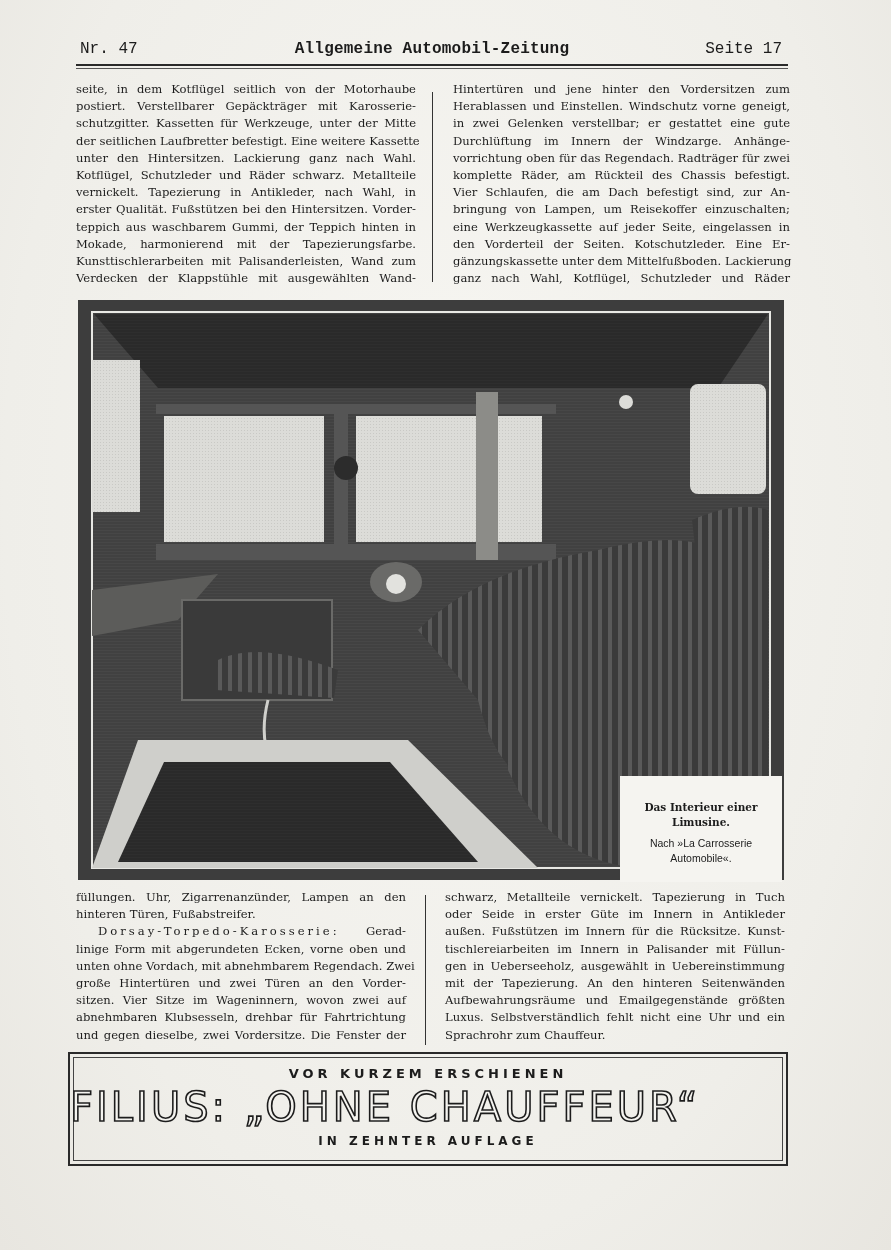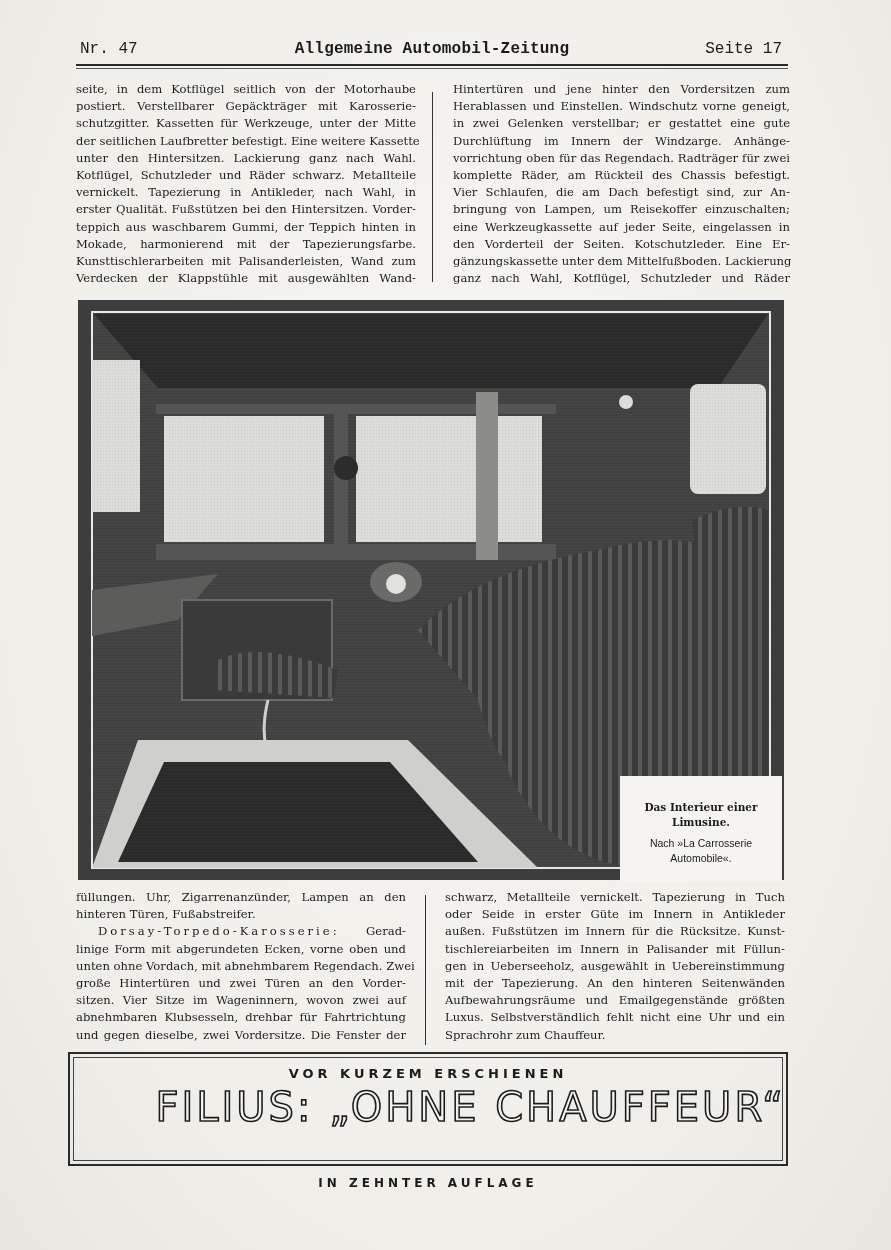--- a/index.html
+++ b/index.html
@@ -52,29 +52,29 @@
   }
   .ad-inner {
     position: absolute; left: 3px; top: 3px; right: 3px; bottom: 3px;
     border: 1px solid #444;
   }
   .ad .top-line {
     position: absolute; left: 0; right: 0; top: 12px; text-align: center;
     font-family: "DejaVu Sans", sans-serif; font-size: 13px; font-weight: bold; letter-spacing: 4px;
   }
   .ad .main-line {
-    position: absolute; left: 0; right: 0; top: 30px; text-align: right;
+    position: absolute; left: 0; right: 0; top: 30px; text-align: left;
     font-family: "DejaVu Sans", sans-serif; font-size: 40px; letter-spacing: 3px;
     color: #f4f3ef;
     -webkit-text-stroke: 1.6px #1c1c1c;
     font-weight: normal;
   }
   .ad .bottom-line {
     position: absolute; left: 0; right: 0; top: 80px; text-align: center;
-    font-family: "DejaVu Sans", sans-serif; font-size: 12px; font-weight: bold; letter-spacing: 4px; margin-top: 42px;
+    font-family: "DejaVu Sans", sans-serif; font-size: 12px; font-weight: bold; letter-spacing: 4px;
   }
 </style>
 </head>
 <body>
 
 <div class="page">
 
   <div class="header">
     <span class="left">Nr. 47</span>
     <span class="center">Allgemeine Automobil-Zeitung</span>

